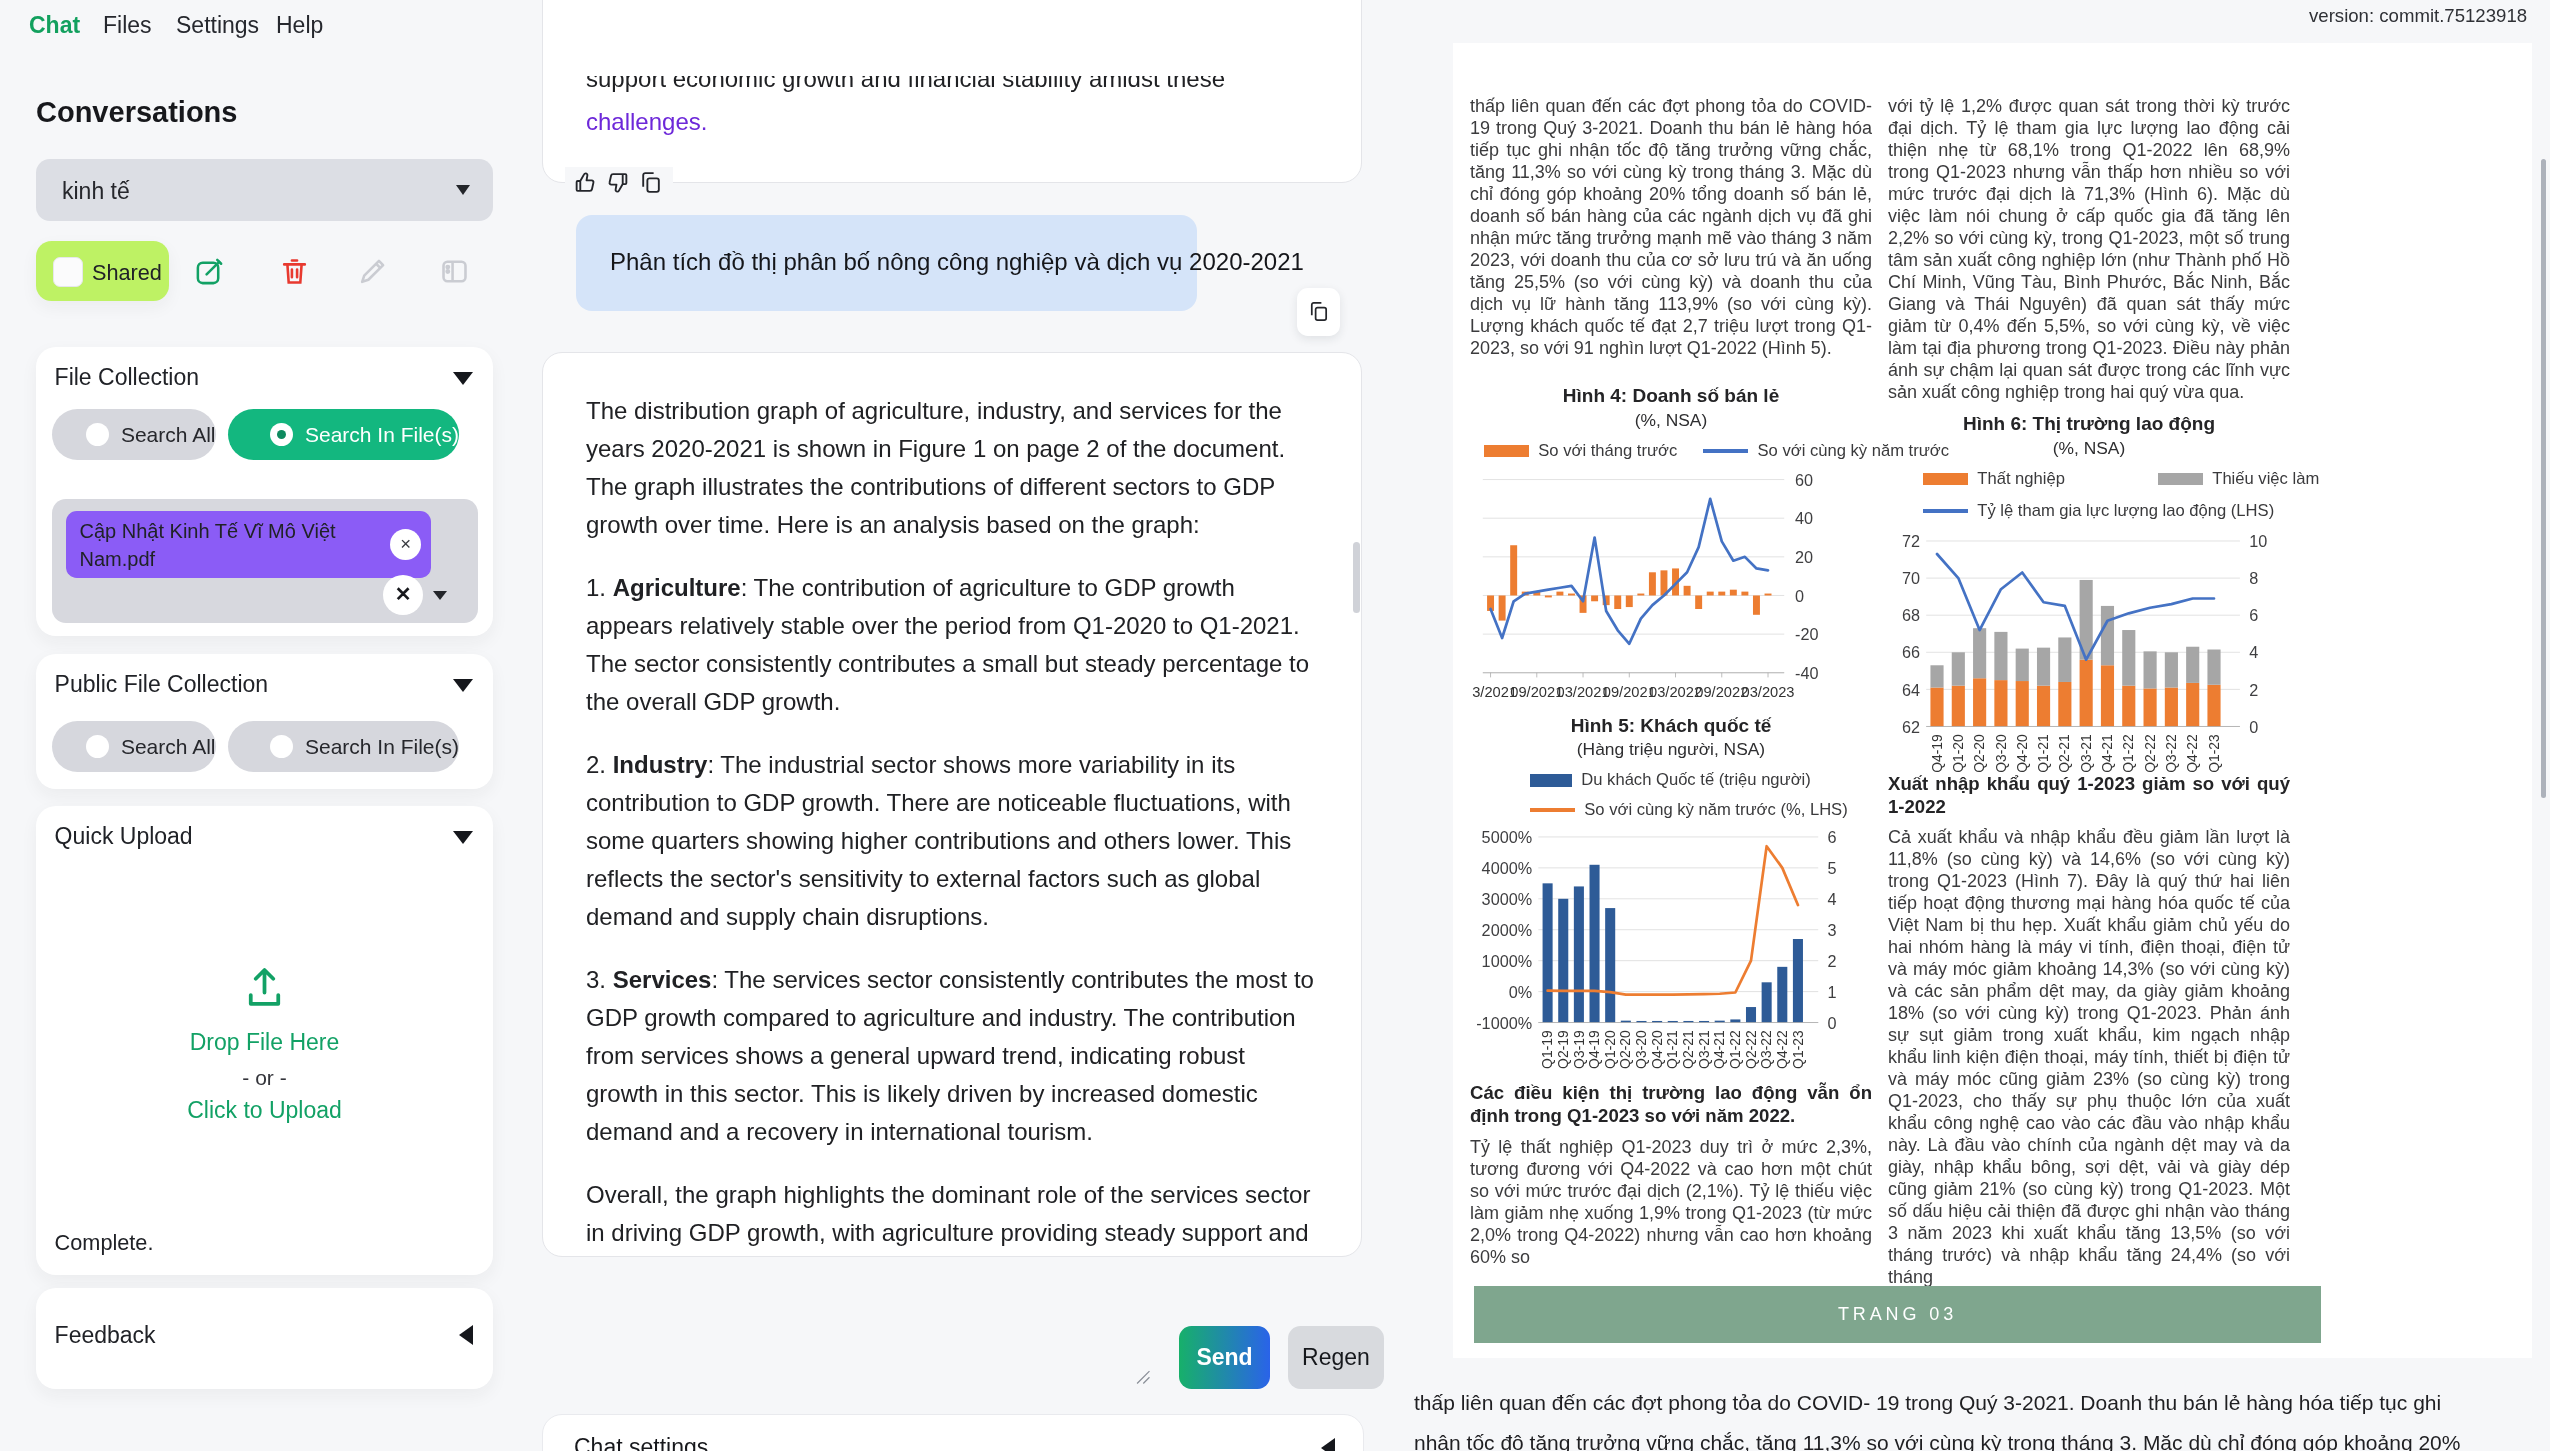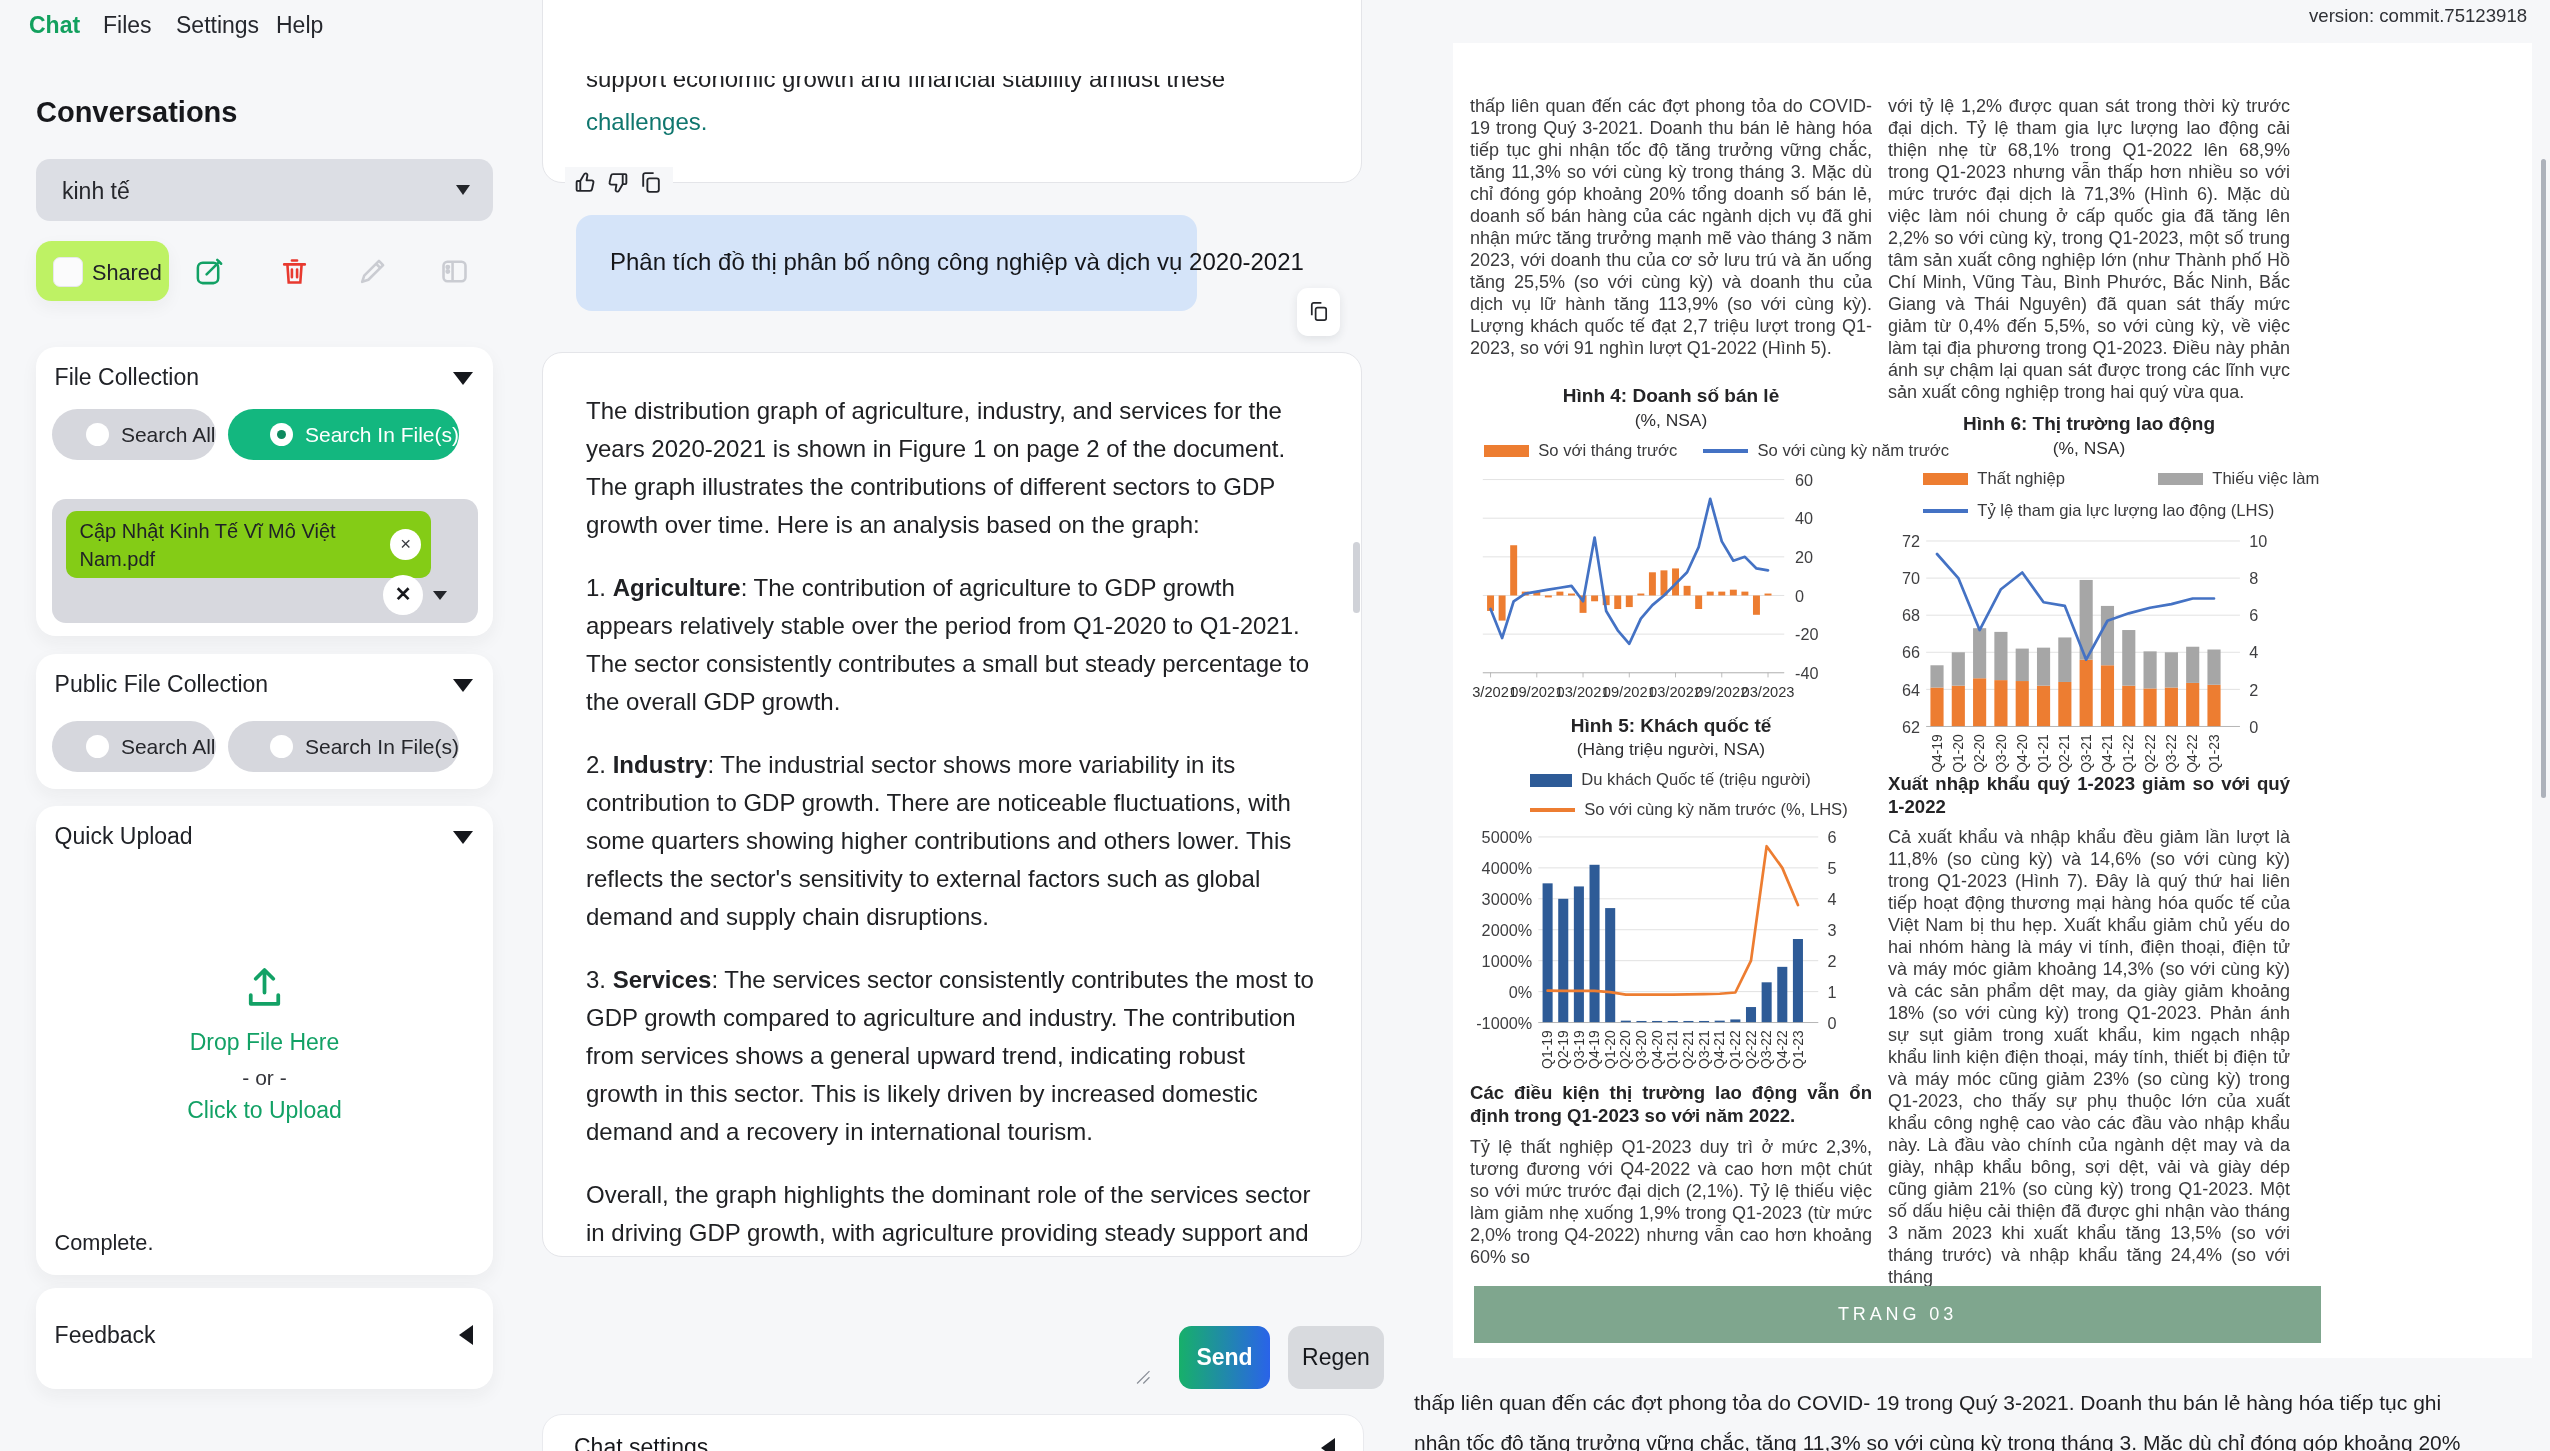--- a/index.html
+++ b/index.html
@@ -22,33 +22,33 @@
   .side-icon{position:absolute;top:256px;width:31px;height:31px;}
   .pill{position:absolute;height:51px;border-radius:26px;display:flex;align-items:center;justify-content:flex-end;}
   .pill .radio{width:23px;height:23px;border-radius:50%;background:#fff;margin-left:15.5px;position:relative;flex:0 0 auto;}
   .pill .radio.on::after{content:"";position:absolute;left:7px;top:7px;width:9.3px;height:9.3px;border-radius:50%;background:#0e8a5f;}
   .pill .plbl{margin-left:12.4px;font-size:21px;white-space:nowrap;}
   .pill.gray{background:#d6d7dd;color:#26272c;}
   .pill.green{background:#13b77f;color:#fff;}
   .sec-title{position:absolute;left:18.6px;top:17px;font-size:23px;color:#202227;}
   .sec-caret{position:absolute;right:20px;top:25px;}
   #file-box{position:absolute;left:15.5px;top:152px;width:426px;height:124px;background:#d7d8de;border-radius:14px;}
-  #file-chip{position:absolute;left:14px;top:12.4px;width:365px;height:67px;background:#84cc16;border-radius:10.8px;}
+  #file-chip{position:absolute;left:14px;top:12.4px;width:365px;height:67px;background:#8b5cf6;border-radius:10.8px;}
   #file-chip .txt{position:absolute;left:14px;top:5.4px;width:294px;font-size:20px;line-height:28px;color:#202227;}
   #chip-x{position:absolute;right:9.3px;top:18px;width:31px;height:31px;border-radius:50%;background:#fff;text-align:center;line-height:29px;font-size:18.6px;color:#3a3c42;}
   #xcombo{position:absolute;right:31px;bottom:7.7px;display:flex;align-items:center;gap:9.3px;}
   #xcombo .bigx{width:40px;height:40px;border-radius:50%;background:#fff;text-align:center;line-height:39px;font-size:20px;font-weight:bold;color:#17181c;}
   #xcombo .sc{border-left:7px solid transparent;border-right:7px solid transparent;border-top:9.3px solid #23252a;}
   .upload-center{position:absolute;left:0;width:457px;text-align:center;}
   .green-txt{color:#12a165;}
   
   #prev-card{position:absolute;left:542px;top:-46px;width:818px;height:227px;background:#fff;border:1.5px solid #e4e5e9;border-radius:20px;overflow:hidden;}
   #prev-card .clipline{position:absolute;left:43px;top:121px;width:735px;height:20px;overflow:hidden;}
   #prev-card .clipline span{display:block;margin-top:-10.8px;font-size:24px;color:#202124;}
-  #prev-card .l2{position:absolute;left:43px;top:153px;font-size:24px;color:#0f766e;}
+  #prev-card .l2{position:absolute;left:43px;top:153px;font-size:24px;color:#6d28d9;}
   #msg-mask{position:absolute;left:565px;top:167px;width:108px;height:34px;background:#f6f7f9;}
   .act-icon{position:absolute;top:170px;width:25px;height:25px;}
   #user-bubble{position:absolute;left:576px;top:215px;width:621px;height:96px;background:#d5e4f9;border-radius:16px;}
   #user-bubble .txt{position:absolute;left:34px;top:32.5px;font-size:24px;color:#15161a;white-space:nowrap;}
   #copy-chip{position:absolute;left:1297px;top:288px;width:43px;height:48px;background:#fff;border-radius:10.8px;box-shadow:0 3.1px 9.3px rgba(30,35,45,.10);}
   #resp-card{position:absolute;left:542px;top:352px;width:818px;height:903px;background:#fff;border:1.5px solid #e4e5e9;border-radius:20px;overflow:hidden;}
   #resp-body{position:absolute;left:43px;top:14px;width:734px;font-size:24px;line-height:38px;color:#202124;}
   #resp-body p{margin:25px 0 0 0;}
   #chat-scroll-thumb{position:absolute;left:1353px;top:542px;width:7px;height:71px;background:#d0d2d8;border-radius:3.9px;}
   #chat-input{position:absolute;left:542px;top:1328px;width:619px;height:60px;background:#dcdee3;border:none;border-radius:10.8px;font-size:23px;padding:0 20px;color:#26272c;font-family:"Liberation Sans",sans-serif;box-sizing:border-box;}

